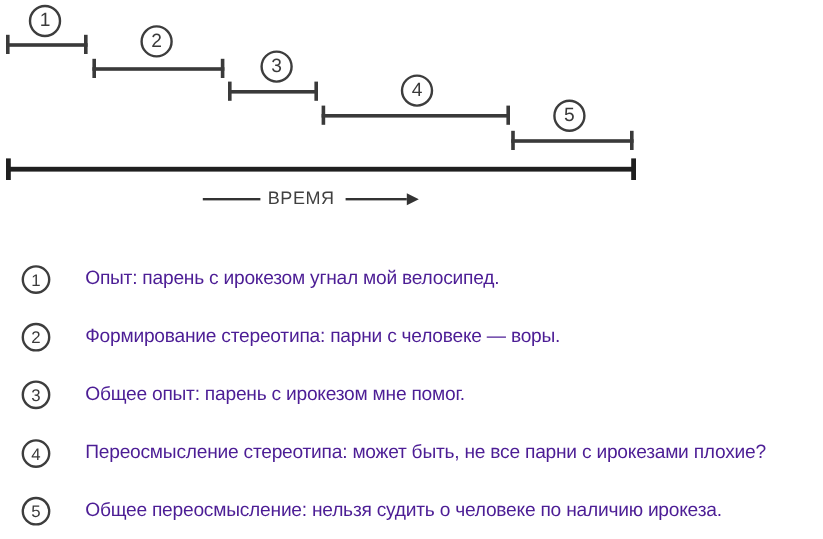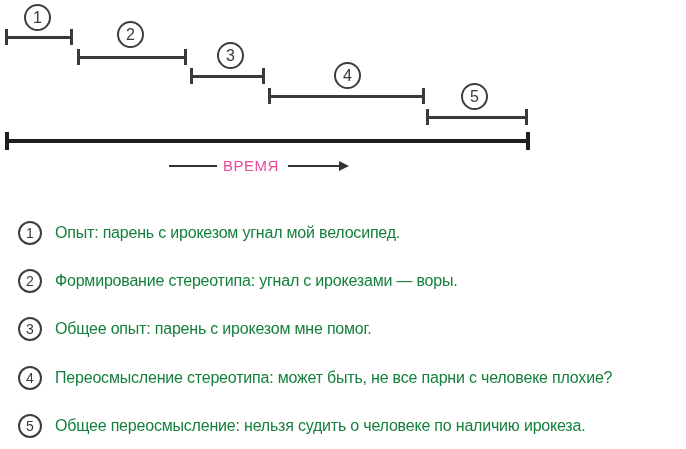--- a/index.html
+++ b/index.html
@@ -33,34 +33,34 @@
   
   .time-dash { position:absolute; height:2px; background:#333333; top:165px; }
   .time-dash.left { left:169px; width:48px; }
   .time-dash.right { left:288px; width:51px; }
   .arrowhead {
     position:absolute; left:339px; top:161px; width:0; height:0;
     border-left:10px solid #333333; border-top:5px solid transparent; border-bottom:5px solid transparent;
   }
   .time-label {
     position:absolute; left:221px; top:157px; width:60px; text-align:center;
-    font-size:15px; color:#ec4899; letter-spacing:0.5px;
+    font-size:15px; color:#404040; letter-spacing:0.5px;
   }
 
   
   .legend-row { position:absolute; left:0; height:24px; }
   .legend-circle {
     position:absolute; left:18px; top:0; box-sizing:border-box; width:24px; height:24px;
     border:2px solid #3d3d3d; border-radius:50%;
     display:flex; align-items:center; justify-content:center;
     font-size:14px; color:#3a3a3a; background:#fff;
   }
   .legend-text {
-    position:absolute; left:55px; top:0; line-height:24px; white-space:nowrap;
-    font-size:16px; letter-spacing:-0.2px; color:#15803d;
+    position:absolute; left:71px; top:0; line-height:24px; white-space:nowrap;
+    font-size:16px; letter-spacing:-0.2px; color:#4c1d95;
   }
 </style>
 </head>
 <body>
 
 <div class="canvas">
 
   <div class="seg" style="left:5px; top:29px; width:68px;">
     <div class="cap l"></div>
     <div class="line"></div>
@@ -117,33 +117,33 @@
   <div class="legend-row" style="top:221px;">
     <div class="legend-circle">
       <span>1</span>
     </div>
     <div class="legend-text">Опыт: парень с ирокезом угнал мой велосипед.</div>
   </div>
   <div class="legend-row" style="top:269px;">
     <div class="legend-circle">
       <span>2</span>
     </div>
-    <div class="legend-text">Формирование стереотипа: угнал с ирокезами — воры.</div>
+    <div class="legend-text">Формирование стереотипа: парни с человеке — воры.</div>
   </div>
   <div class="legend-row" style="top:317px;">
     <div class="legend-circle">
       <span>3</span>
     </div>
     <div class="legend-text">Общее опыт: парень с ирокезом мне помог.</div>
   </div>
   <div class="legend-row" style="top:366px;">
     <div class="legend-circle">
       <span>4</span>
     </div>
-    <div class="legend-text">Переосмысление стереотипа: может быть, не все парни с человеке плохие?</div>
+    <div class="legend-text">Переосмысление стереотипа: может быть, не все парни с ирокезами плохие?</div>
   </div>
   <div class="legend-row" style="top:414px;">
     <div class="legend-circle">
       <span>5</span>
     </div>
     <div class="legend-text">Общее переосмысление: нельзя судить о человеке по наличию ирокеза.</div>
   </div>
 
 </div>
 

